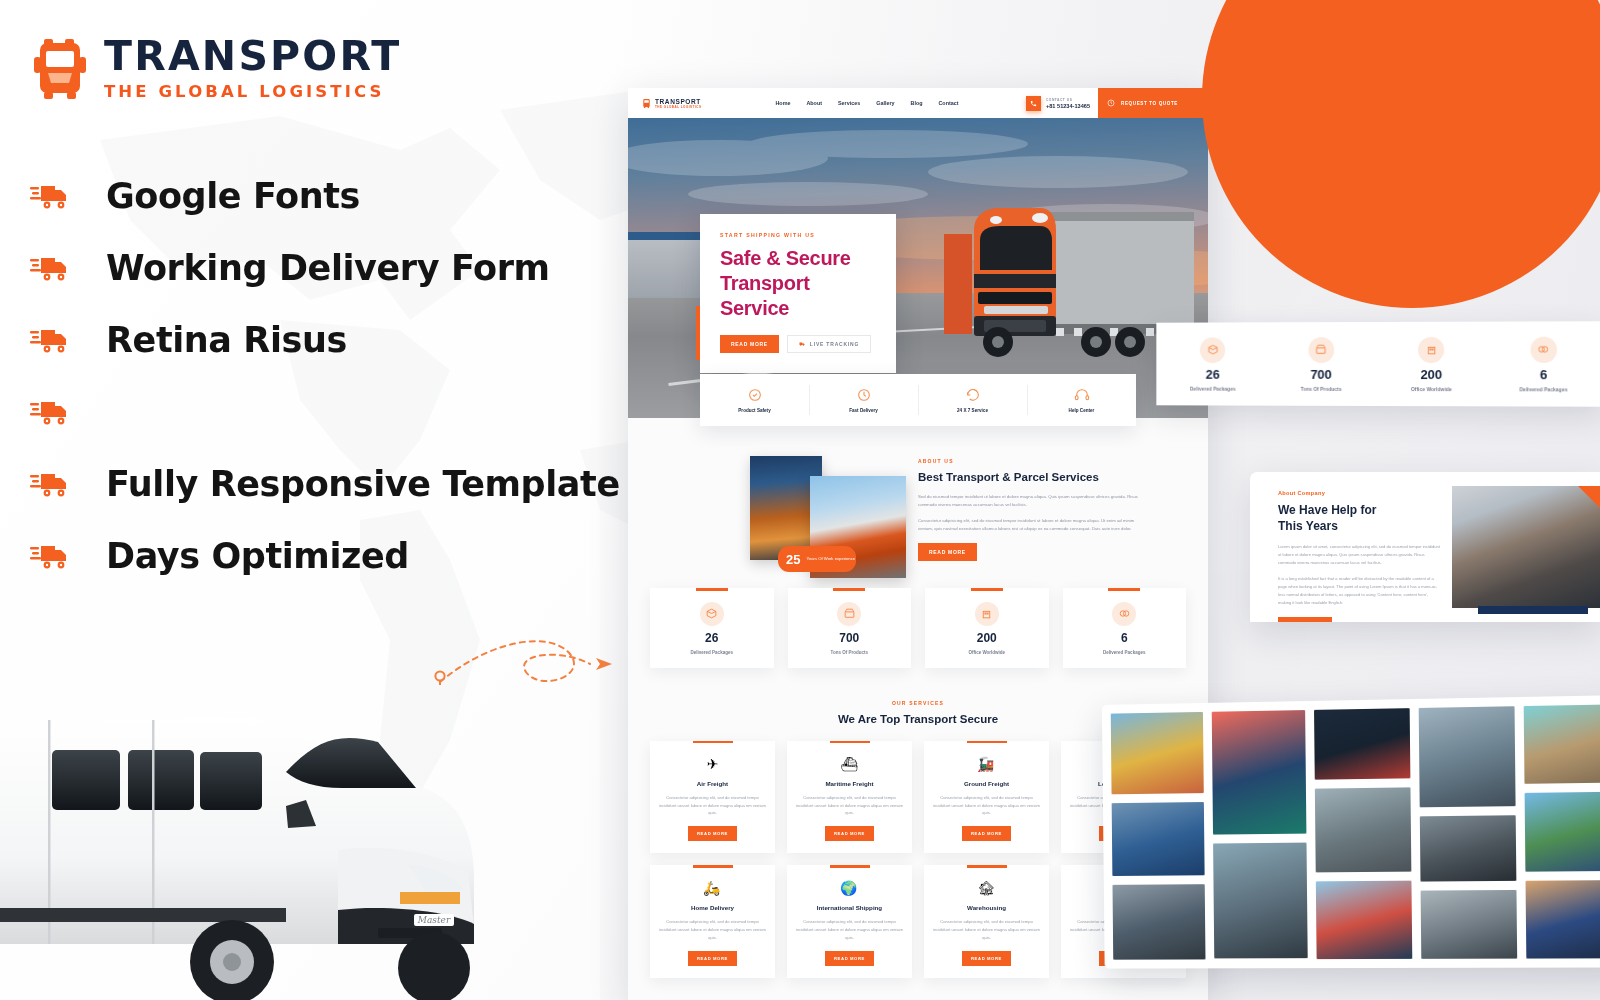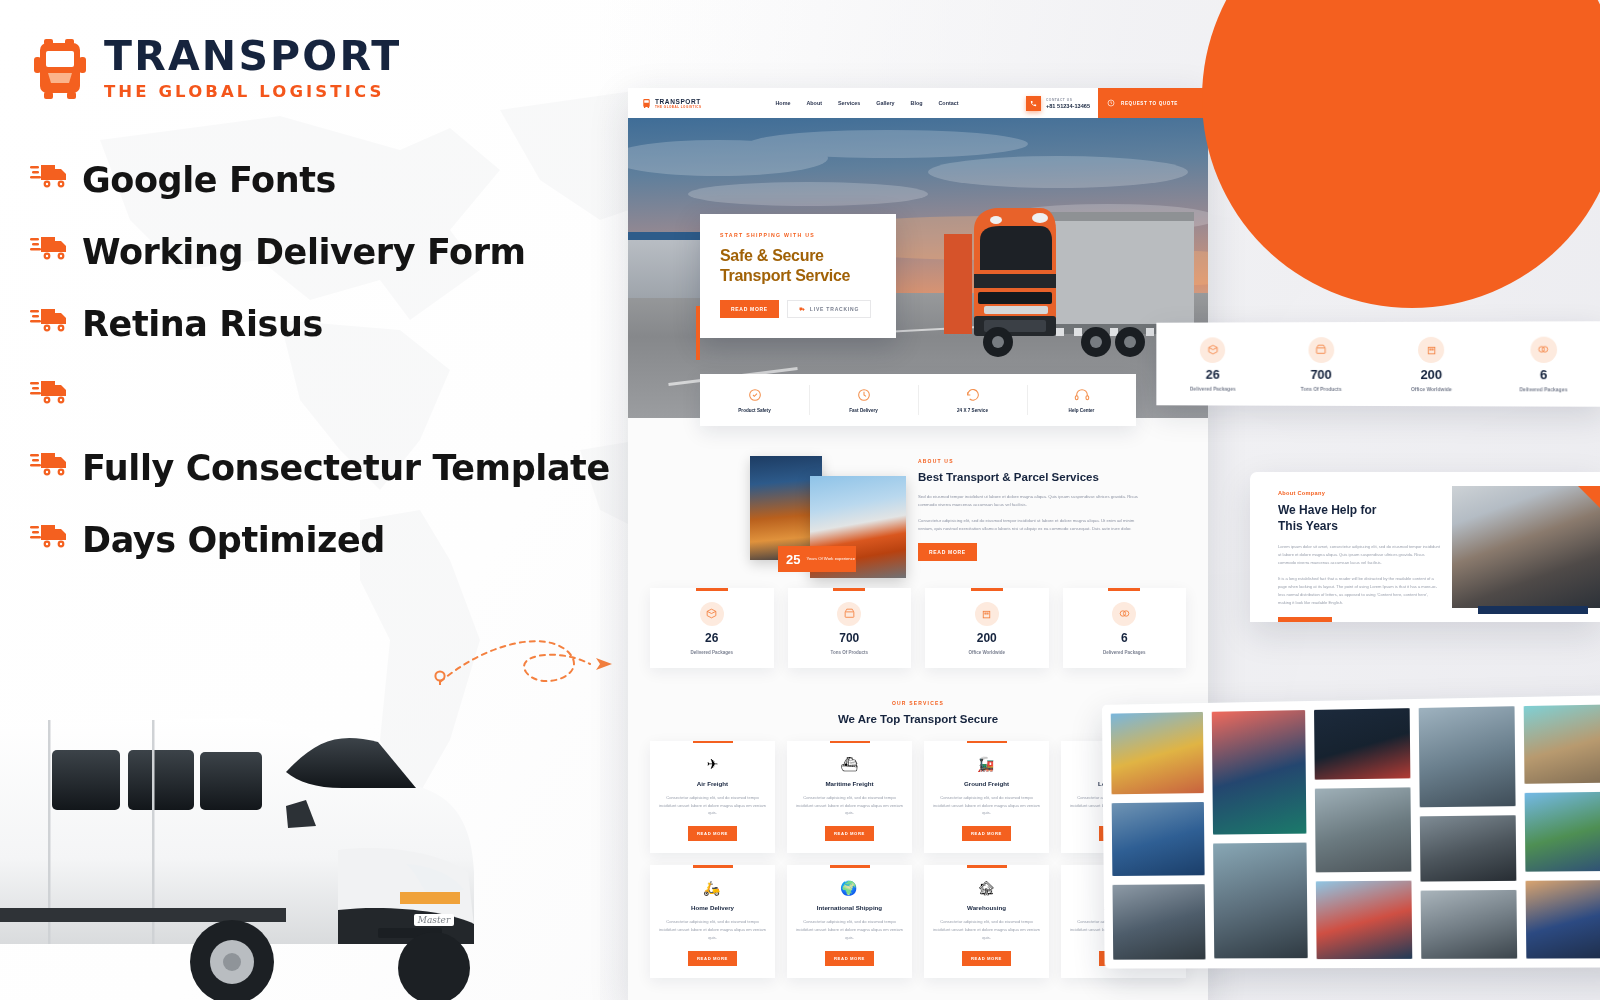--- a/index.html
+++ b/index.html
@@ -30,21 +30,21 @@
   .logo-title {
     font-size:41px; font-weight:bold; color:#16243e; letter-spacing:2.2px;
     font-family:"DejaVu Sans", sans-serif;
   }
   .logo-sub {
     font-size:16.5px; font-weight:bold; color:#f4561b; letter-spacing:3.1px; margin-top:7px;
     font-family:"DejaVu Sans", sans-serif;
   }
 
   .features { position:absolute; left:30px; top:160px; width:600px; }
-  .feature { display:flex; gap:14px; height:72px; }
+  .feature { display:flex; align-items:center; gap:38px; height:72px; }
   .feature-icon { width:38px; height:30px; flex:none; }
   .feature-label {
     font-size:35px; font-weight:bold; color:#141414; letter-spacing:-.4px; white-space:nowrap;
     font-family:"DejaVu Sans", sans-serif;
   }
 
   .van { position:absolute; left:-14px; bottom:-6px; width:520px; height:330px; }
   .route-left { position:absolute; left:430px; top:620px; width:200px; height:90px; }
 
   
@@ -103,21 +103,21 @@
   .wh-roof{ position:absolute; left:0; top:114px; width:126px; height:8px; background:#2e5c8a;}
   .truck-main {
     position:absolute; right:14px; bottom:36px; width:250px; height:200px;
   }
   .hero-card {
     position:absolute; left:72px; top:96px; width:196px; background:#fff; padding:18px 20px 20px 20px;
     box-shadow:0 8px 26px rgba(20,30,55,.2);
   }
   .hero-card:before{content:"";position:absolute;left:-4px;top:92px;width:4px;height:54px;background:#f4601f;}
   .hero-kicker { font-size:5.2px; color:#f4601f; font-weight:bold; letter-spacing:1.3px; }
-  .hero-h1 { font-size:16px; color:#a16207; font-weight:bold; line-height:1.25; margin-top:8px; letter-spacing:-.3px;}
+  .hero-h1 { font-size:20px; color:#be185d; font-weight:bold; line-height:1.25; margin-top:8px; letter-spacing:-.3px;}
   .hero-btns { display:flex; gap:8px; margin-top:14px; align-items:center; }
   .btn-orange {
     background:#f4601f; color:#fff; font-size:5px; font-weight:bold; letter-spacing:.7px;
     padding:6px 11px;
   }
   .btn-ghost {
     border:1px solid #e7e7e9; color:#7b8191; font-size:5px; letter-spacing:.8px;
     padding:5px 11px; display:flex; align-items:center; gap:5px; font-weight:bold;
   }
 
@@ -137,21 +137,21 @@
     background:linear-gradient(175deg,#1d3c63 0%,#2d5a8a 26%,#b9601d 58%,#e0923c 78%,#3a3a42 100%);
     box-shadow:0 4px 12px rgba(0,0,0,.18);
   }
   .about-img2 {
     position:absolute; left:182px; top:28px; width:96px; height:102px;
     background:linear-gradient(170deg,#8ec3e8 0%,#b9d8ee 30%,#e2e4e4 47%,#d9571f 62%,#b8410f 76%,#6f7276 100%);
     box-shadow:0 4px 14px rgba(0,0,0,.2);
   }
   .about-badge {
     position:absolute; left:150px; top:98px; width:78px; height:26px; background:#f4601f;
-    display:flex; align-items:center; gap:6px; padding-left:8px; color:#fff;
+    display:flex; align-items:center; gap:6px; padding-left:8px; color:#fff;border-radius:11px;
   }
   .about-badge-num { font-size:13px; font-weight:bold; }
   .about-badge-txt { font-size:4.2px; line-height:1.45; }
   .about-text { position:absolute; left:290px; top:10px; width:228px; }
   .sec-kicker { font-size:5px; color:#f4601f; font-weight:bold; letter-spacing:1.2px; }
   .sec-h2 { font-size:11.5px; color:#16243e; font-weight:bold; line-height:1.3; margin-top:6px; }
   .sec-p { font-size:4.3px; color:#8d93a3; line-height:1.85; margin-top:8px; }
 
   
   .stats { position:absolute; left:0; top:500px; width:580px; display:flex; gap:14px; padding:0 22px; }
@@ -335,21 +335,21 @@
     <rect x="2" y="11" width="7" height="2.6" rx="1.3"></rect>
     <rect x="0" y="16" width="11" height="2.6" rx="1.3"></rect>
     <path d="M11 5 h14 v15 h-14 z"></path>
     <path d="M25 9 h6 l5 5 v6 h-11 z"></path>
     <circle cx="17" cy="24" r="3.4"></circle>
             <circle cx="31" cy="24" r="3.4"></circle>
   </g>
   <circle cx="17" cy="24" r="1.2" fill="#fff"></circle>
           <circle cx="31" cy="24" r="1.2" fill="#fff"></circle>
 </svg>
-        <span class="feature-label">Fully Consectetur Template</span>
+        <span class="feature-label">Fully Responsive Template</span>
       </div>
       <div class="feature">
         <svg class="feature-icon" viewBox="0 0 38 30">
   <g fill="#f4601f">
     <rect x="0" y="6" width="9" height="2.6" rx="1.3"></rect>
     <rect x="2" y="11" width="7" height="2.6" rx="1.3"></rect>
     <rect x="0" y="16" width="11" height="2.6" rx="1.3"></rect>
     <path d="M11 5 h14 v15 h-14 z"></path>
     <path d="M25 9 h6 l5 5 v6 h-11 z"></path>
     <circle cx="17" cy="24" r="3.4"></circle>

